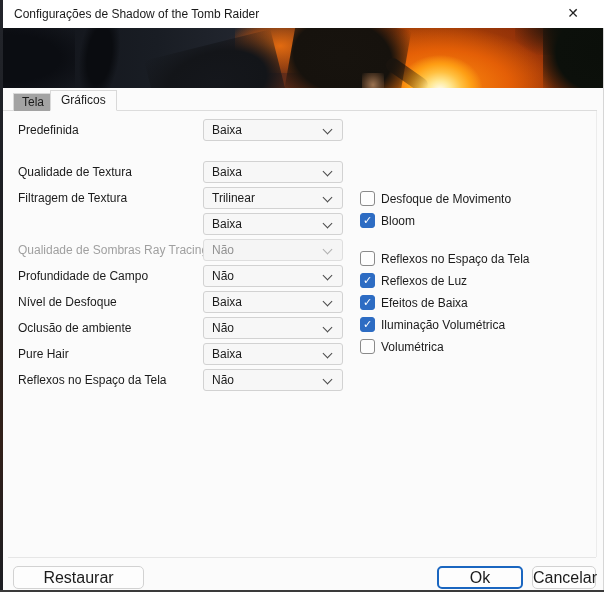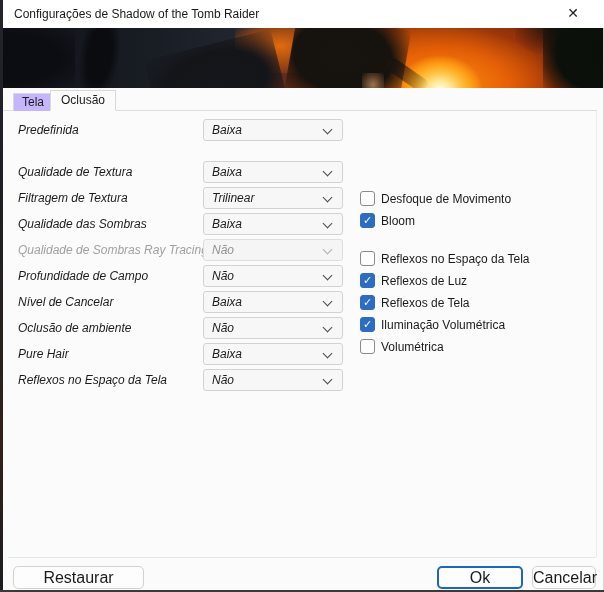--- a/index.html
+++ b/index.html
@@ -47,26 +47,26 @@
     background:radial-gradient(ellipse at 50% 50%, #9c7351 0%, rgba(110,75,48,0.6) 60%, rgba(90,60,40,0) 100%);}
   .b-foliage2{left:515px;top:-15px;width:75px;height:42px;
     background:radial-gradient(ellipse at 60% 30%, #0d110c 0%, rgba(13,17,12,0) 80%);}
   .b-foliage{left:543px;top:-10px;width:85px;height:85px;
     background:radial-gradient(ellipse at 70% 40%, #0b0f0a 0%, #0c100b 55%, rgba(12,16,11,0) 90%);}
 
   
   .tabline{position:absolute;left:3px;top:110px;width:594px;height:1px;background:#dcdcdc;}
   .tab{box-sizing:border-box;position:absolute;font-size:12px;cursor:pointer;}
   .tab-inactive{left:13px;top:93px;height:18px;line-height:16px;padding:0 8px;
-    background:#c4b5fd;border:1px solid #d9d9d9;border-bottom:none;z-index:1;}
+    background:#a3a3a3;border:1px solid #d9d9d9;border-bottom:none;z-index:1;}
   .tab-active{left:50px;top:90px;height:21px;line-height:19px;padding:0 10px;
     background:#fbfbfb;border:1px solid #d9d9d9;border-bottom:1px solid #fbfbfb;z-index:2;}
 
   
-  .row{position:absolute;left:0;width:604px;height:22px;font-style:italic;}
+  .row{position:absolute;left:0;width:604px;height:22px;}
   .row .lbl{position:absolute;left:18px;top:0;line-height:22px;color:#1b1b1b;white-space:nowrap;}
   .combo{box-sizing:border-box;position:absolute;left:203px;top:0;width:140px;height:22px;
     background:#f7f7f7;border:1px solid #d2d2d2;border-radius:3px;cursor:pointer;}
   .combo .val{position:absolute;left:8px;top:0;line-height:20px;color:#1b1b1b;white-space:nowrap;}
   .chev{position:absolute;right:9px;top:6px;width:10px;height:10px;}
   .chev::before{content:'';display:block;width:6px;height:6px;margin-left:1px;
     border-right:1.3px solid #4a4a4a;border-bottom:1.3px solid #4a4a4a;transform:rotate(45deg);}
   .row.disabled .lbl{color:#a0a0a0;}
   .row.disabled .combo{background:#f5f5f5;border-color:#dedede;cursor:default;}
   .row.disabled .combo .val{color:#929292;}
@@ -111,21 +111,21 @@
   <div class="b-mid-dark"></div>
   <div class="b-figure"></div>
   <div class="b-braid"></div>
   <div class="b-face"></div>
   <div class="b-foliage2"></div>
   <div class="b-foliage"></div>
 </div>
 
 <div class="tabline"></div>
 <div class="tab tab-inactive">Tela</div>
-<div class="tab tab-active">Oclusão</div>
+<div class="tab tab-active">Gráficos</div>
 
 <div class="row" style="top:119px">
   <span class="lbl">Predefinida</span>
   <div class="combo">
     <span class="val">Baixa</span>
     <span class="chev"></span>
   </div>
 </div>
 
 <div class="row" style="top:161px">
@@ -138,21 +138,20 @@
 
 <div class="row" style="top:187px">
   <span class="lbl">Filtragem de Textura</span>
   <div class="combo">
     <span class="val">Trilinear</span>
     <span class="chev"></span>
   </div>
 </div>
 
 <div class="row" style="top:213px">
-  <span class="lbl">Qualidade das Sombras</span>
   <div class="combo">
     <span class="val">Baixa</span>
     <span class="chev"></span>
   </div>
 </div>
 
 <div class="row disabled" style="top:239px">
   <span class="lbl">Qualidade de Sombras Ray Tracing</span>
   <div class="combo">
     <span class="val">Não</span>
@@ -162,21 +161,21 @@
 
 <div class="row" style="top:265px">
   <span class="lbl">Profundidade de Campo</span>
   <div class="combo">
     <span class="val">Não</span>
     <span class="chev"></span>
   </div>
 </div>
 
 <div class="row" style="top:291px">
-  <span class="lbl">Nível de Cancelar</span>
+  <span class="lbl">Nível de Desfoque</span>
   <div class="combo">
     <span class="val">Baixa</span>
     <span class="chev"></span>
   </div>
 </div>
 
 <div class="row" style="top:317px">
   <span class="lbl">Oclusão de ambiente</span>
   <div class="combo">
     <span class="val">Não</span>
@@ -218,21 +217,21 @@
 <div class="cbrow checked" style="top:272px">
   <span class="cb">
       <span class="mark">✓</span>
     </span>
   <span class="cblbl">Reflexos de Luz</span>
 </div>
 <div class="cbrow checked" style="top:294px">
   <span class="cb">
       <span class="mark">✓</span>
     </span>
-  <span class="cblbl">Reflexos de Tela</span>
+  <span class="cblbl">Efeitos de Baixa</span>
 </div>
 <div class="cbrow checked" style="top:316px">
   <span class="cb">
       <span class="mark">✓</span>
     </span>
   <span class="cblbl">Iluminação Volumétrica</span>
 </div>
 <div class="cbrow" style="top:338px">
   <span class="cb"></span>
   <span class="cblbl">Volumétrica</span>

